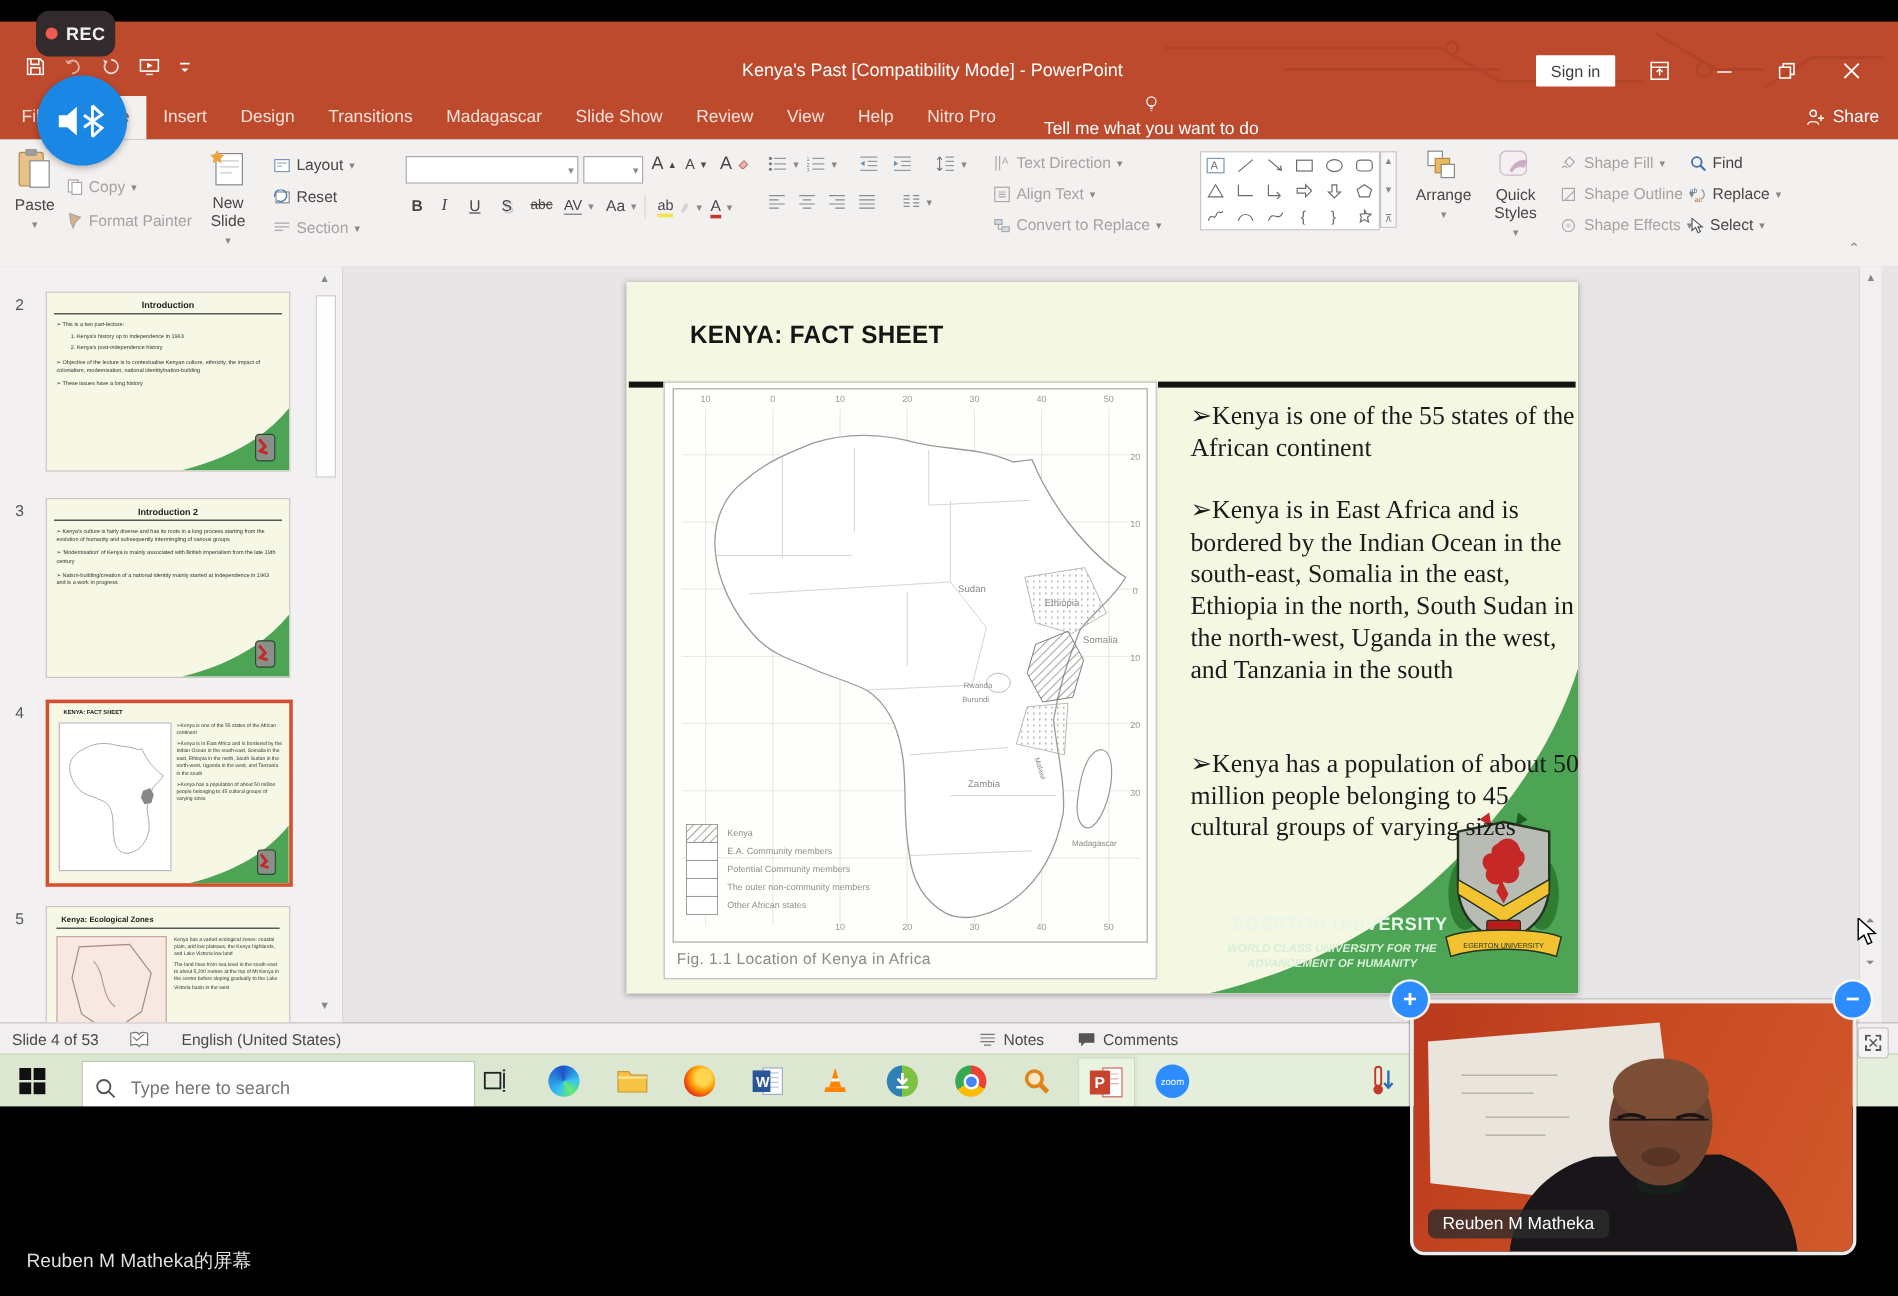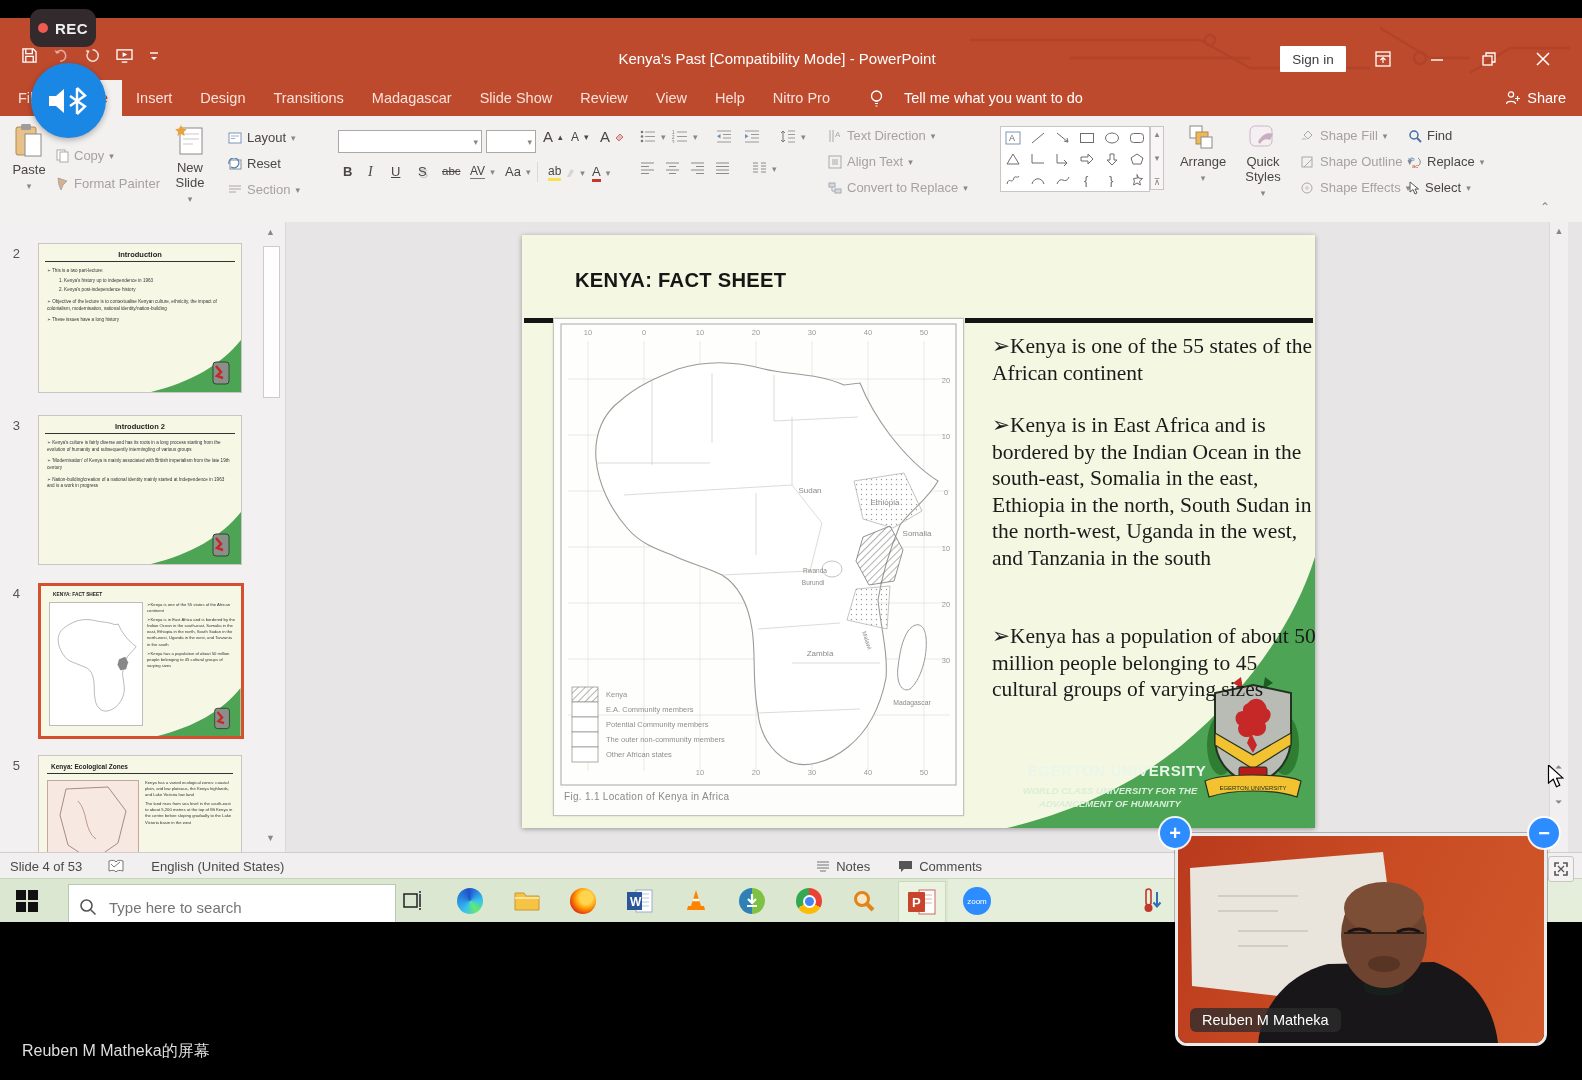--- a/index.html
+++ b/index.html
@@ -10,21 +10,21 @@
   .titlebar{left:0;top:18px;width:1582px;height:62px;background:#BE4A2E;}
   .qat{left:22px;top:30px;display:flex;gap:16px;align-items:center;color:#fff;}
   .win-title{left:0;top:32px;width:1554px;text-align:center;color:#fff;font-size:15px;}
   .signin{left:1280px;top:28px;width:66px;height:26px;background:#fff;color:#3c3c3c;
           font-size:13.5px;display:flex;align-items:center;justify-content:center;border-radius:1px;}
   .winctl{top:28px;width:30px;height:26px;display:flex;align-items:center;justify-content:center;color:#fff;}
   
   .tabsrow{left:0;top:80px;width:1582px;height:36px;background:#BE4A2E;display:flex;align-items:stretch;}
   .tab{color:#F8E2DA;font-size:14.5px;display:flex;align-items:center;padding:0 14px;}
   .tab.sel{background:#F3F0F0;color:#BE4A2E;}
-  .tellme{display:flex;align-items:center;gap:21px;color:#fff;font-size:14.5px;padding:0 14px;margin-left:12px;}
+  .tellme{display:flex;align-items:center;gap:7px;color:#fff;font-size:14.5px;padding:0 14px;margin-left:12px;flex-direction:column;}
   .share{position:absolute;right:16px;top:0;height:36px;display:flex;align-items:center;gap:6px;color:#fff;font-size:14.5px;}
   
   .ribbon{left:0;top:116px;width:1582px;height:106px;background:#F3F0F0;border-bottom:1px solid #D8D4D4;}
   .gsep{top:120px;width:1px;height:92px;background:#DCD8D8;}
   .glabel{font-size:11px;color:#6E6A6A;text-align:center;top:196px;}
   .launch{top:198px;width:10px;height:10px;}
   .rbtn{font-size:13px;color:#4A4646;display:flex;align-items:center;gap:5px;}
   .dis{color:#A7A2A2;}
   .rbig{font-size:13px;color:#4A4646;text-align:center;}
   .combo{background:#fff;border:1px solid #ACA8A8;height:21px;display:flex;align-items:center;justify-content:flex-end;}
@@ -40,21 +40,21 @@
   .thumb.sel{border:3px solid #D4502E;}
   .tt{font-weight:bold;text-align:center;color:#222;}
   .trule{height:1px;background:#333;margin:2px 6px;}
   .tline{font-size:4.6px;line-height:1.45;color:#333;margin:0 0 3px 0;}
   .tswoosh{position:absolute;right:0;bottom:0;}
   
   .slide{left:522px;top:13px;width:793px;height:593px;background:#F4F7E2;box-shadow:0 1px 5px rgba(0,0,0,.35);overflow:hidden;}
   .slide-title{left:53px;top:33px;font-size:21px;font-weight:bold;color:#161616;letter-spacing:.3px;transform:scaleX(.96);transform-origin:left;}
   .rule{background:#141414;height:5px;top:83px;}
   .mapcard{left:31px;top:83px;width:409px;height:496px;background:#FDFDFC;border:1px solid #C5C2BC;box-shadow:0 0 2px rgba(0,0,0,.15);}
-  .mapcaption{left:10px;top:472px;font-size:10px;color:#8a8a86;letter-spacing:.3px;}
+  .mapcaption{left:10px;top:472px;font-size:13px;color:#8a8a86;letter-spacing:.3px;}
   .bullet{font-family:"Liberation Serif",serif;font-size:21.5px;line-height:26.5px;color:#1b1b1b;width:325px;left:470px;z-index:5;}
   .eg-name{left:455px;top:527px;width:280px;text-align:center;font-weight:bold;font-size:15px;color:#EAF6EA;letter-spacing:.6px;z-index:4;}
   .eg-tag{left:448px;top:549px;width:280px;text-align:center;font-style:italic;font-weight:bold;font-size:9.5px;line-height:13px;color:#D9EED8;z-index:4;}
   
   .statusbar{left:0;top:852px;width:1582px;height:26px;background:#F1EFEF;border-top:1px solid #D2CECE;
              display:flex;align-items:center;font-size:13px;color:#4a4a4a;}
   
   .taskbar{left:0;top:878px;width:1582px;height:44px;background:#DCE7D2;border-top:1px solid #C8D5BC;}
   .tbicon{top:7px;width:30px;height:30px;display:flex;align-items:center;justify-content:center;}
   .searchbox{left:68px;top:5px;width:328px;height:46px;background:#fff;border:1px solid #BCC7B0;display:flex;align-items:center;gap:10px;padding:0 10px;box-sizing:border-box;}

